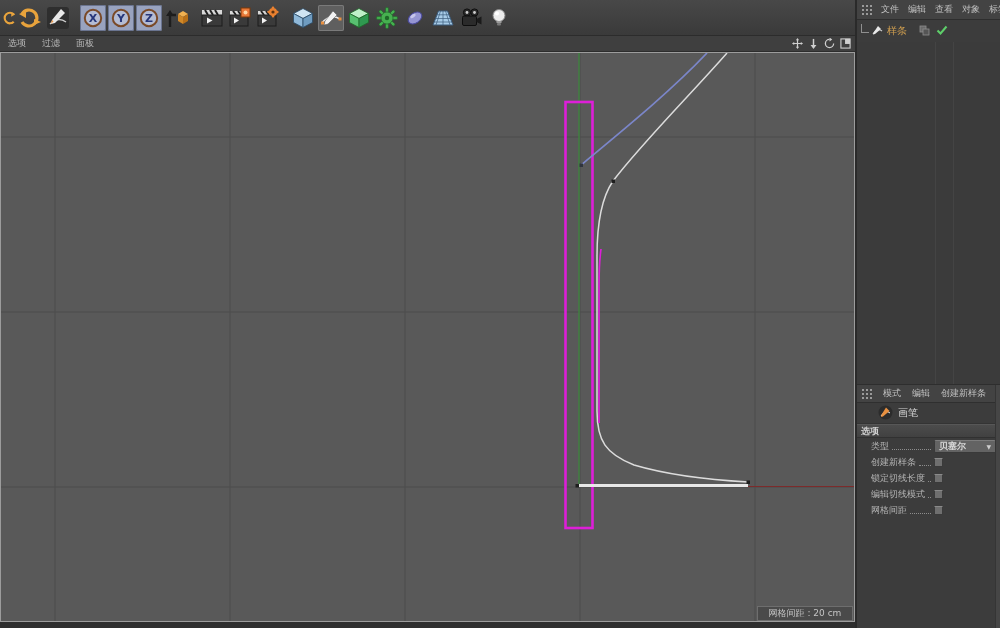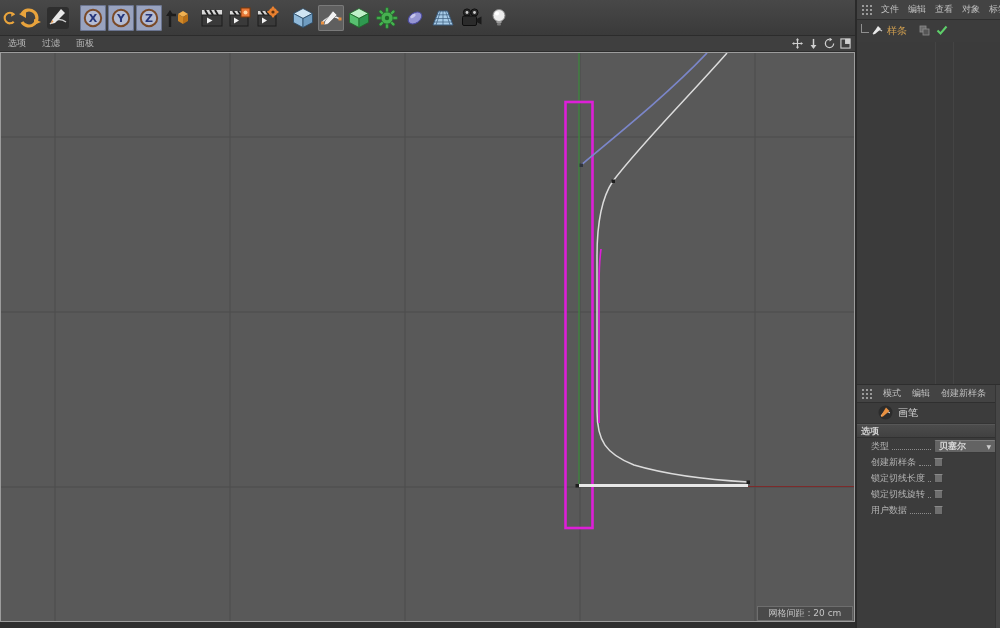--- a/index.html
+++ b/index.html
@@ -407,28 +407,28 @@
           </span>
       </div>
       <div class="p-row">
         <span>锁定切线长度</span>
         <span class="p-dots"></span>
         <span class="p-ctl">
             <span class="checkbox"></span>
           </span>
       </div>
       <div class="p-row">
-        <span>锁定切线旋转</span>
+        <span>编辑切线模式</span>
         <span class="p-dots"></span>
         <span class="p-ctl">
             <span class="checkbox"></span>
           </span>
       </div>
       <div class="p-row">
-        <span>用户数据</span>
+        <span>网格间距</span>
         <span class="p-dots"></span>
         <span class="p-ctl">
             <span class="checkbox"></span>
           </span>
       </div>
       <div class="am-scroll"></div>
     </div>
   </div>
 </div>
 

